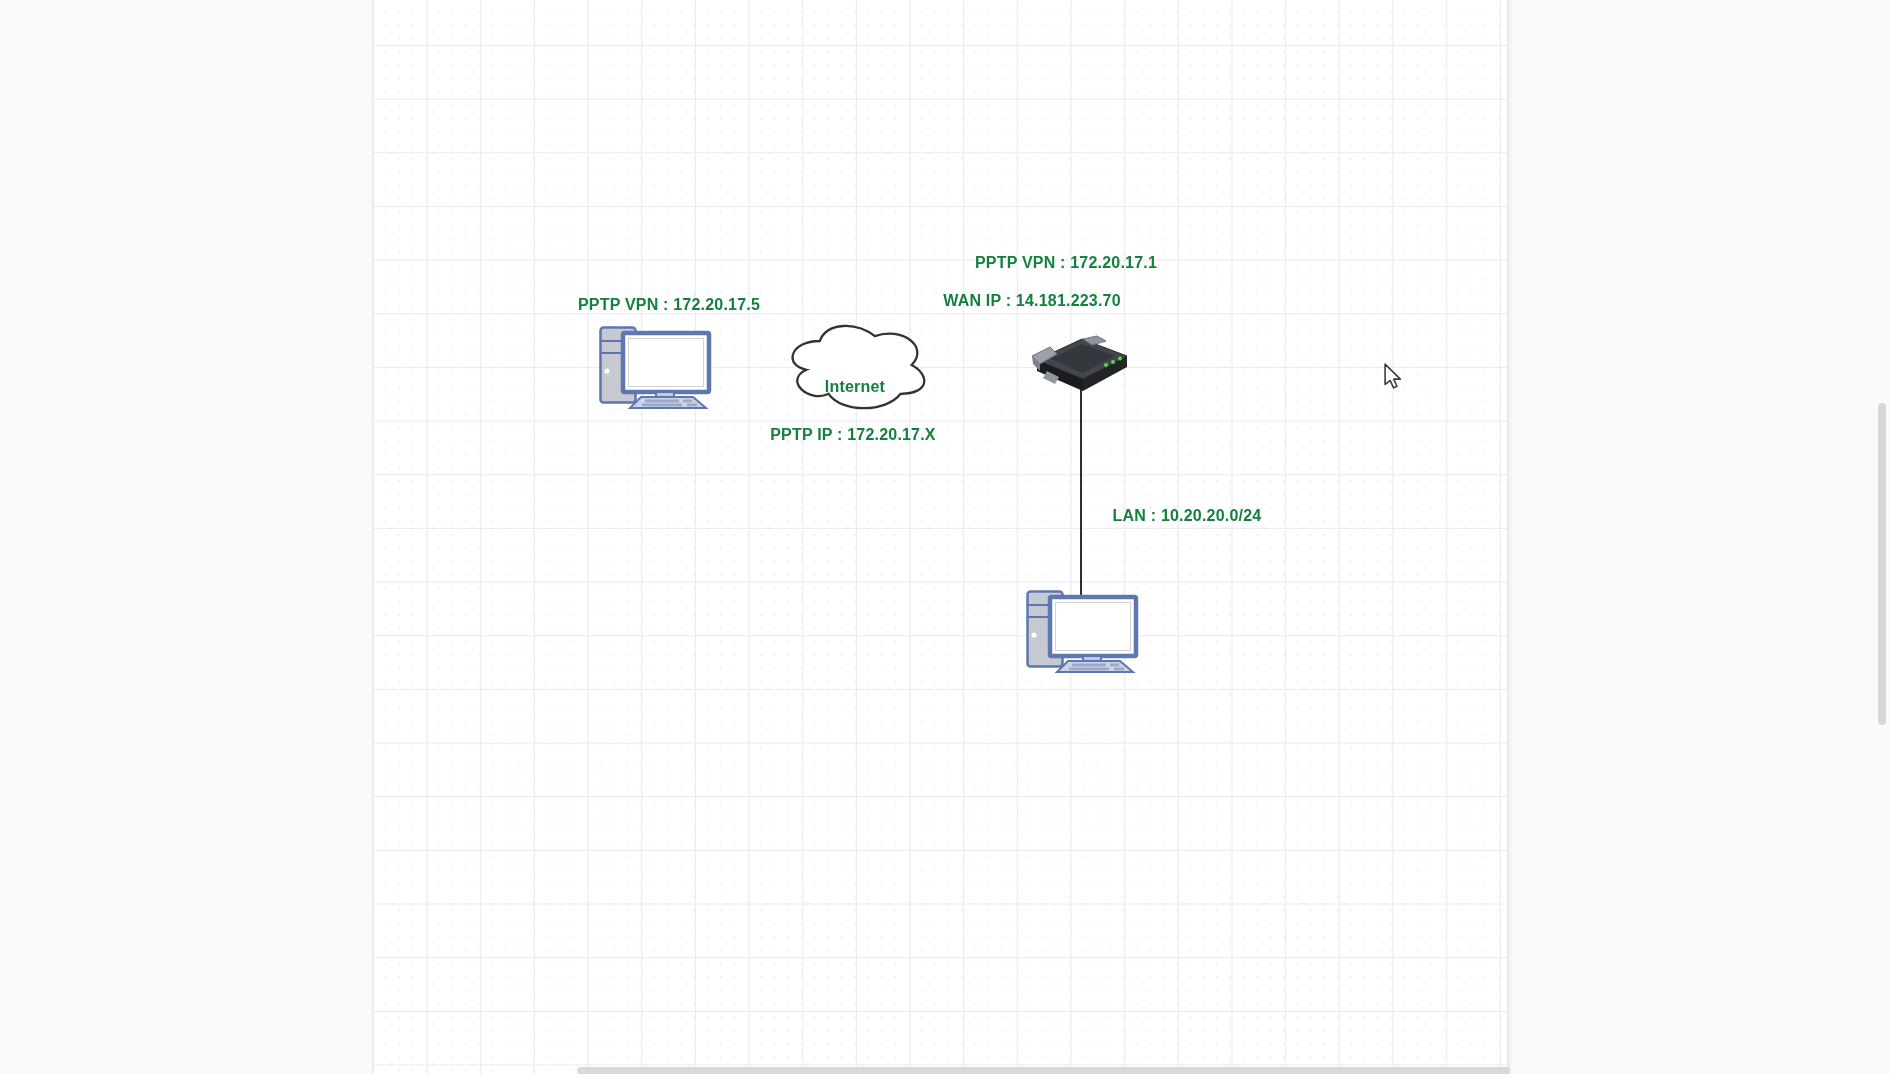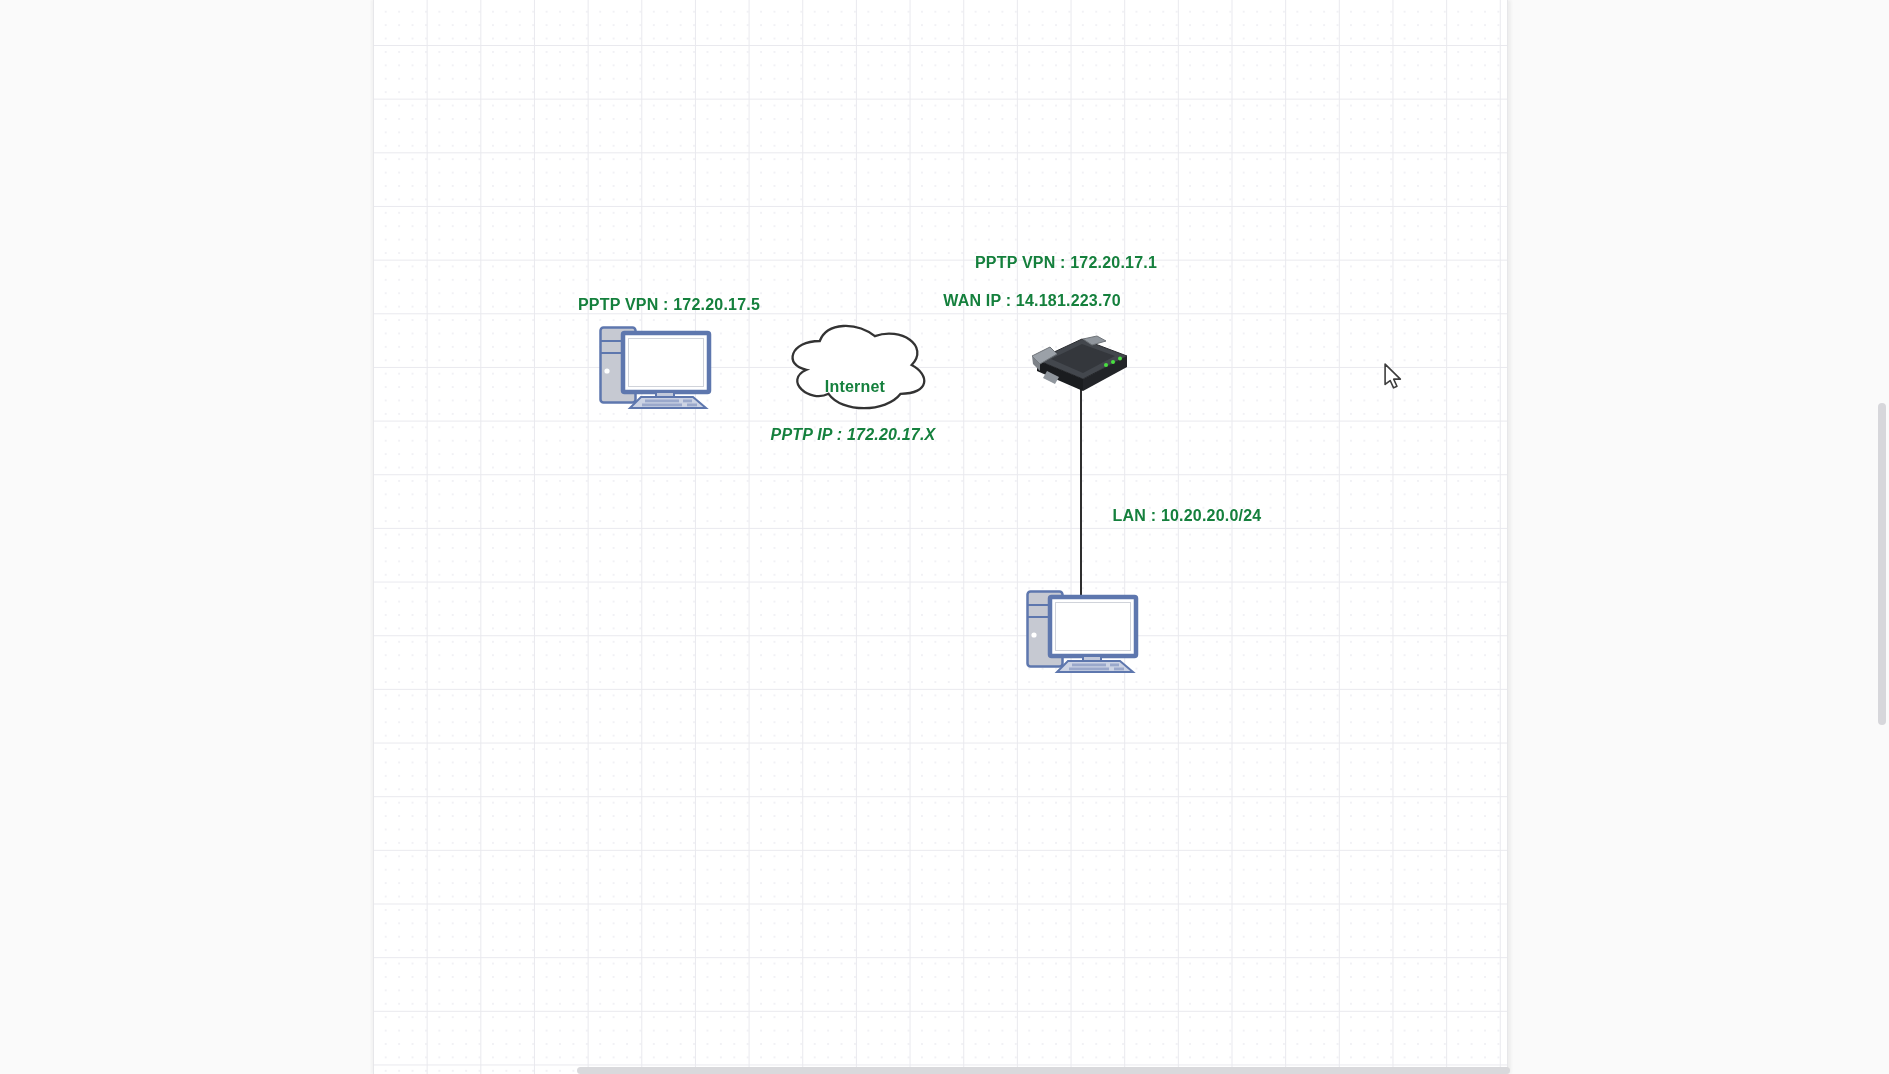--- a/index.html
+++ b/index.html
@@ -86,21 +86,21 @@
 
 <div class="abs" style="left:783px; top:317px;">
   <span>
     <svg width="147" height="96" viewBox="0 0 160 104" preserveAspectRatio="none">
       <path d="M 40,26 C 8,26 0,52 25.6,57.2 C 0,68.6 28.8,93.6 49.6,83.2 C 64,104 112,104 128,83.2 C 160,83.2 160,62.4 140,52 C 160,31.2 128,10.4 100,20.8 C 80,5.2 48,5.2 40,26 Z" fill="#ffffff" stroke="#333333" stroke-width="2.5"></path>
     </svg>
   </span>
 </div>
 <div class="node-label" style="left:855px; top:361px;margin-top:26px;">Internet</div>
 
-<div class="node-label" style="left:853px; top:435px;font-style:italic;">PPTP IP : 172.20.17.X</div>
+<div class="node-label" style="left:853px; top:435px;">PPTP IP : 172.20.17.X</div>
 
 <div class="node-label" style="left:1066px; top:263px;">PPTP VPN : 172.20.17.1</div>
 <div class="node-label" style="left:1032px; top:301px;">WAN IP : 14.181.223.70</div>
 
 <div class="edge-line" style="left:1080px; top:384px; height:212px;"></div>
 
 <div class="abs" style="left:1027px; top:333px;">
   <span>
     <svg width="108" height="62" viewBox="0 0 108 62">
       <polygon points="10,27 55,6 100,23 56,46" fill="#43474d" stroke="#2a2c30" stroke-width="1"></polygon>

